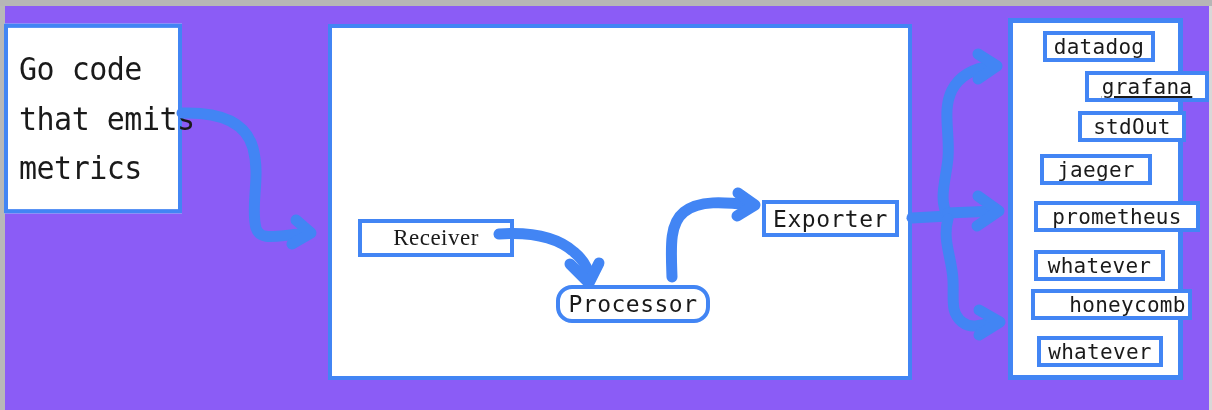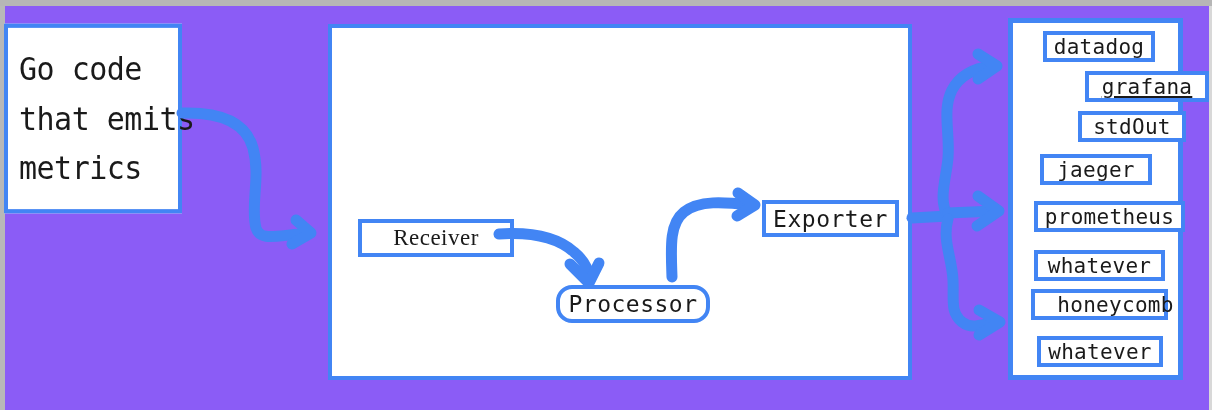--- a/index.html
+++ b/index.html
@@ -164,23 +164,23 @@
   <div class="box" id="receiver-box">Receiver</div>
   <div class="box" id="processor-box">Processor</div>
   <div class="box" id="exporter-box">Exporter</div>
 
   <div class="box" id="destinations-box"></div>
 
   <div class="dest-tag" style="left:1043px; top:31px;  width:112px;">datadog</div>
   <div class="dest-tag" style="left:1085px; top:71px;  width:124px;text-decoration:underline;">grafana</div>
   <div class="dest-tag" style="left:1046px; top:111px; width:108px;margin-left:32px;">stdOut</div>
   <div class="dest-tag" style="left:1040px; top:154px; width:112px;">jaeger</div>
-  <div class="dest-tag" style="left:1034px; top:201px; width:151px;">prometheus</div>
+  <div class="dest-tag" style="left:1034px; top:201px; width:166px;">prometheus</div>
   <div class="dest-tag" style="left:1034px; top:250px; width:131px;">whatever</div>
-  <div class="dest-tag" style="left:1031px; top:289px; width:137px;padding-left:32px;">honeycomb</div>
+  <div class="dest-tag" style="left:1031px; top:289px; width:161px;padding-left:32px;">honeycomb</div>
   <div class="dest-tag" style="left:1037px; top:336px; width:126px;">whatever</div>
 
   <svg id="svg-arrows" viewBox="0 0 1212 410">
 
     <g>
       <path class="arrow-path" d="M 182 113 C 215 112, 245 119, 253 148
                C 261 178, 250 205, 256 228
                C 260 241, 275 236, 300 234"></path>
       <path class="arrow-head" d="M 296 220 L 311 233 L 292 244"></path>
     </g>

